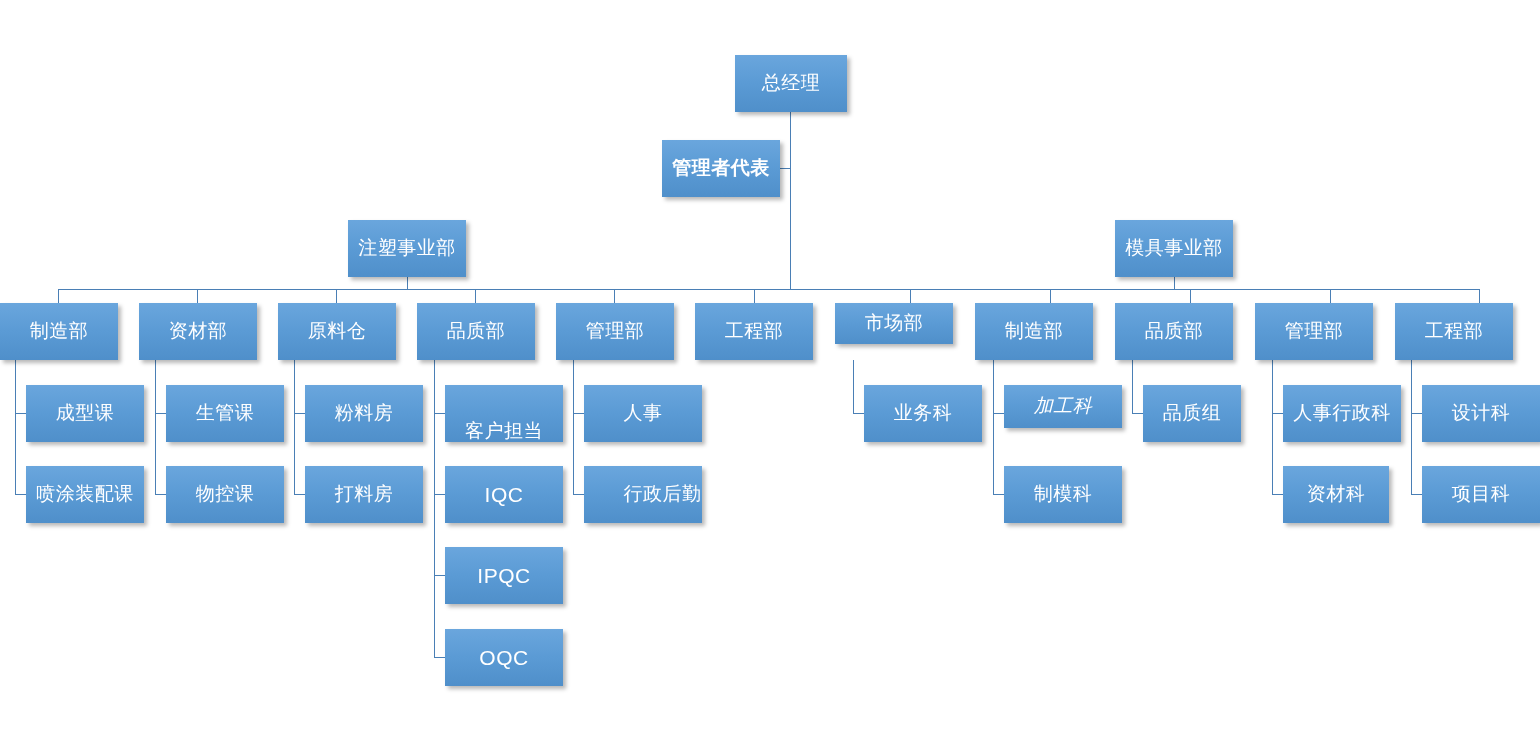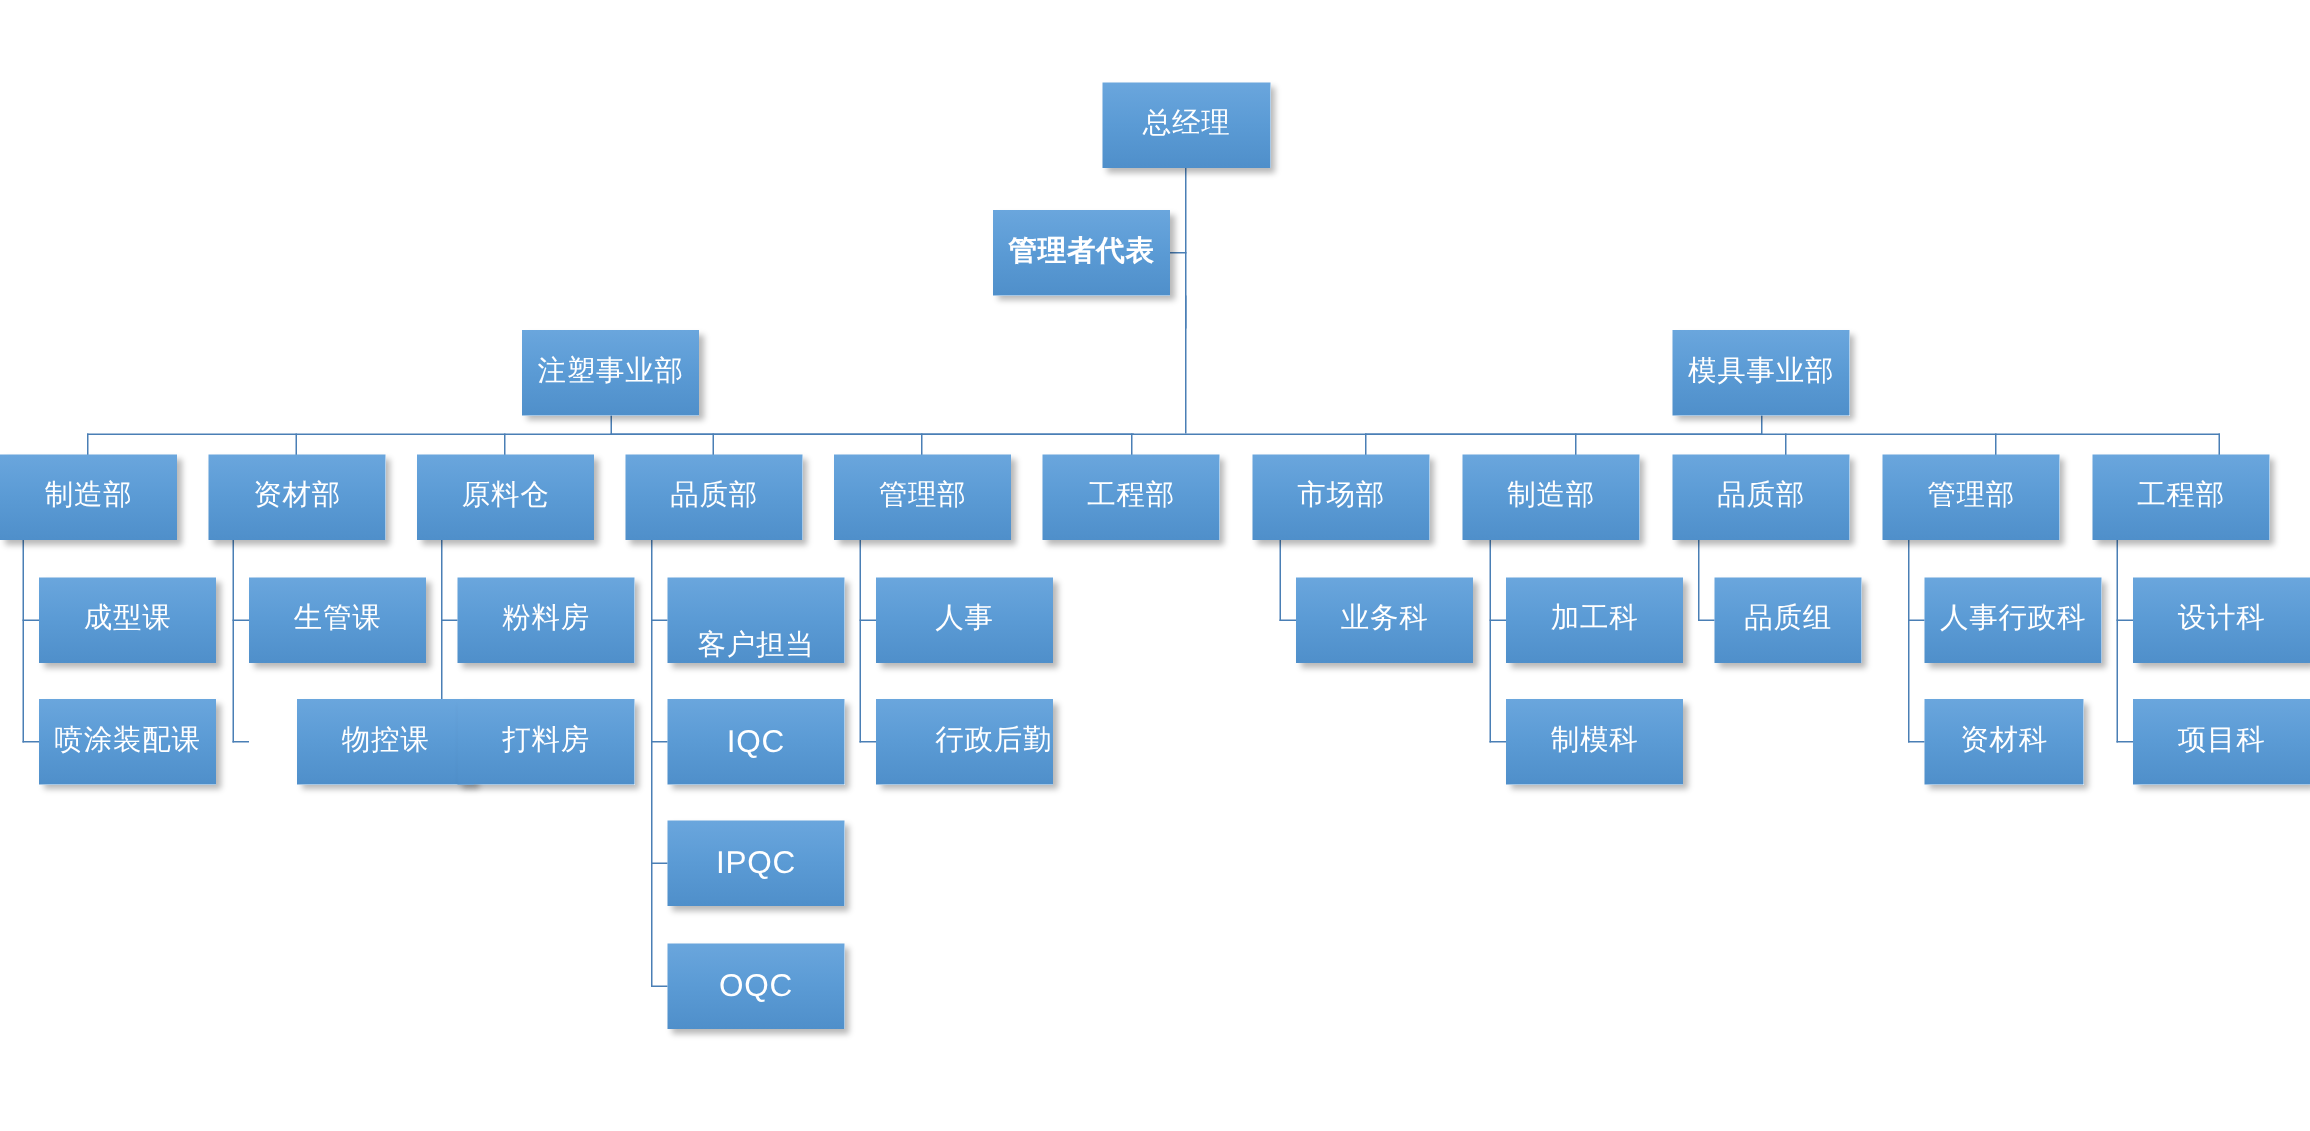--- a/index.html
+++ b/index.html
@@ -123,21 +123,21 @@
       </div>
       <div class="org-node" style="left: 417px; top: 303px; width: 118px; height: 57px; font-size: 19px; background: linear-gradient(rgb(106, 166, 221) 0%, rgb(91, 155, 213) 48%, rgb(79, 143, 202) 100%); color: rgb(255, 255, 255);">
         <span class="node-label">品质部</span>
       </div>
       <div class="org-node" style="left: 556px; top: 303px; width: 118px; height: 57px; font-size: 19px; background: linear-gradient(rgb(106, 166, 221) 0%, rgb(91, 155, 213) 48%, rgb(79, 143, 202) 100%); color: rgb(255, 255, 255);">
         <span class="node-label">管理部</span>
       </div>
       <div class="org-node" style="left: 695px; top: 303px; width: 118px; height: 57px; font-size: 19px; background: linear-gradient(rgb(106, 166, 221) 0%, rgb(91, 155, 213) 48%, rgb(79, 143, 202) 100%); color: rgb(255, 255, 255);">
         <span class="node-label">工程部</span>
       </div>
-      <div class="org-node" style="left: 835px; top: 303px; width: 118px; height: 57px; font-size: 19px; background: linear-gradient(rgb(106, 166, 221) 0%, rgb(91, 155, 213) 48%, rgb(79, 143, 202) 100%); color: rgb(255, 255, 255);">
+      <div class="org-node" style="left: 835px; top: 303px; width: 118px; height: 41px; font-size: 19px; background: linear-gradient(rgb(106, 166, 221) 0%, rgb(91, 155, 213) 48%, rgb(79, 143, 202) 100%); color: rgb(255, 255, 255);">
         <span class="node-label">市场部</span>
       </div>
       <div class="org-node" style="left: 975px; top: 303px; width: 118px; height: 57px; font-size: 19px; background: linear-gradient(rgb(106, 166, 221) 0%, rgb(91, 155, 213) 48%, rgb(79, 143, 202) 100%); color: rgb(255, 255, 255);">
         <span class="node-label">制造部</span>
       </div>
       <div class="org-node" style="left: 1115px; top: 303px; width: 118px; height: 57px; font-size: 19px; background: linear-gradient(rgb(106, 166, 221) 0%, rgb(91, 155, 213) 48%, rgb(79, 143, 202) 100%); color: rgb(255, 255, 255);">
         <span class="node-label">品质部</span>
       </div>
       <div class="org-node" style="left: 1255px; top: 303px; width: 118px; height: 57px; font-size: 19px; background: linear-gradient(rgb(106, 166, 221) 0%, rgb(91, 155, 213) 48%, rgb(79, 143, 202) 100%); color: rgb(255, 255, 255);">
         <span class="node-label">管理部</span>
@@ -147,21 +147,21 @@
       </div>
       <div class="org-node" style="left: 26px; top: 385px; width: 118px; height: 57px; font-size: 19px; background: linear-gradient(rgb(106, 166, 221) 0%, rgb(91, 155, 213) 48%, rgb(79, 143, 202) 100%); color: rgb(255, 255, 255);">
         <span class="node-label">成型课</span>
       </div>
       <div class="org-node" style="left: 26px; top: 466px; width: 118px; height: 57px; font-size: 19px; background: linear-gradient(rgb(106, 166, 221) 0%, rgb(91, 155, 213) 48%, rgb(79, 143, 202) 100%); color: rgb(255, 255, 255);">
         <span class="node-label">喷涂装配课</span>
       </div>
       <div class="org-node" style="left: 166px; top: 385px; width: 118px; height: 57px; font-size: 19px; background: linear-gradient(rgb(106, 166, 221) 0%, rgb(91, 155, 213) 48%, rgb(79, 143, 202) 100%); color: rgb(255, 255, 255);">
         <span class="node-label">生管课</span>
       </div>
-      <div class="org-node" style="left: 166px; top: 466px; width: 118px; height: 57px; font-size: 19px; background: linear-gradient(rgb(106, 166, 221) 0%, rgb(91, 155, 213) 48%, rgb(79, 143, 202) 100%); color: rgb(255, 255, 255); margin-left: 32px;">
+      <div class="org-node" style="left: 166px; top: 466px; width: 118px; height: 57px; font-size: 19px; background: linear-gradient(rgb(106, 166, 221) 0%, rgb(91, 155, 213) 48%, rgb(79, 143, 202) 100%); color: rgb(255, 255, 255);">
         <span class="node-label">物控课</span>
       </div>
       <div class="org-node" style="left: 305px; top: 385px; width: 118px; height: 57px; font-size: 19px; background: linear-gradient(rgb(106, 166, 221) 0%, rgb(91, 155, 213) 48%, rgb(79, 143, 202) 100%); color: rgb(255, 255, 255);">
         <span class="node-label">粉料房</span>
       </div>
       <div class="org-node" style="left: 305px; top: 466px; width: 118px; height: 57px; font-size: 19px; background: linear-gradient(rgb(106, 166, 221) 0%, rgb(91, 155, 213) 48%, rgb(79, 143, 202) 100%); color: rgb(255, 255, 255);">
         <span class="node-label">打料房</span>
       </div>
       <div class="org-node" style="left: 445px; top: 385px; width: 118px; height: 57px; font-size: 19px; background: linear-gradient(rgb(106, 166, 221) 0%, rgb(91, 155, 213) 48%, rgb(79, 143, 202) 100%); color: rgb(255, 255, 255); align-items: flex-end;">
         <span class="node-label">客户担当</span>
@@ -177,21 +177,21 @@
       </div>
       <div class="org-node" style="left: 584px; top: 385px; width: 118px; height: 57px; font-size: 19px; background: linear-gradient(rgb(106, 166, 221) 0%, rgb(91, 155, 213) 48%, rgb(79, 143, 202) 100%); color: rgb(255, 255, 255);">
         <span class="node-label">人事</span>
       </div>
       <div class="org-node" style="left: 584px; top: 466px; width: 118px; height: 57px; font-size: 19px; background: linear-gradient(rgb(106, 166, 221) 0%, rgb(91, 155, 213) 48%, rgb(79, 143, 202) 100%); color: rgb(255, 255, 255); padding-left: 39px;">
         <span class="node-label">行政后勤</span>
       </div>
       <div class="org-node" style="left: 864px; top: 385px; width: 118px; height: 57px; font-size: 19px; background: linear-gradient(rgb(106, 166, 221) 0%, rgb(91, 155, 213) 48%, rgb(79, 143, 202) 100%); color: rgb(255, 255, 255);">
         <span class="node-label">业务科</span>
       </div>
-      <div class="org-node" style="left: 1004px; top: 385px; width: 118px; height: 57px; font-size: 19px; background: linear-gradient(rgb(106, 166, 221) 0%, rgb(91, 155, 213) 48%, rgb(79, 143, 202) 100%); color: rgb(255, 255, 255);">
+      <div class="org-node" style="left: 1004px; top: 385px; width: 118px; height: 43px; font-size: 19px; background: linear-gradient(rgb(106, 166, 221) 0%, rgb(91, 155, 213) 48%, rgb(79, 143, 202) 100%); color: rgb(255, 255, 255); font-style: italic;">
         <span class="node-label">加工科</span>
       </div>
       <div class="org-node" style="left: 1004px; top: 466px; width: 118px; height: 57px; font-size: 19px; background: linear-gradient(rgb(106, 166, 221) 0%, rgb(91, 155, 213) 48%, rgb(79, 143, 202) 100%); color: rgb(255, 255, 255);">
         <span class="node-label">制模科</span>
       </div>
       <div class="org-node" style="left: 1143px; top: 385px; width: 98px; height: 57px; font-size: 19px; background: linear-gradient(rgb(106, 166, 221) 0%, rgb(91, 155, 213) 48%, rgb(79, 143, 202) 100%); color: rgb(255, 255, 255);">
         <span class="node-label">品质组</span>
       </div>
       <div class="org-node" style="left: 1283px; top: 385px; width: 118px; height: 57px; font-size: 19px; background: linear-gradient(rgb(106, 166, 221) 0%, rgb(91, 155, 213) 48%, rgb(79, 143, 202) 100%); color: rgb(255, 255, 255);">
         <span class="node-label">人事行政科</span>

